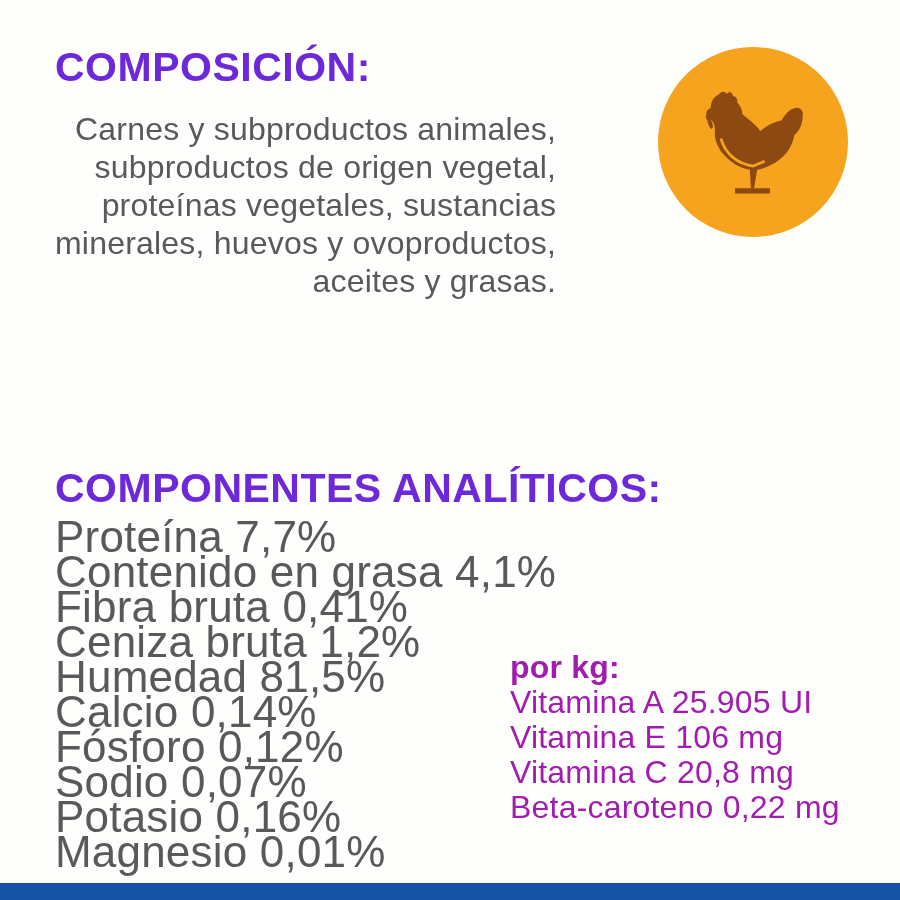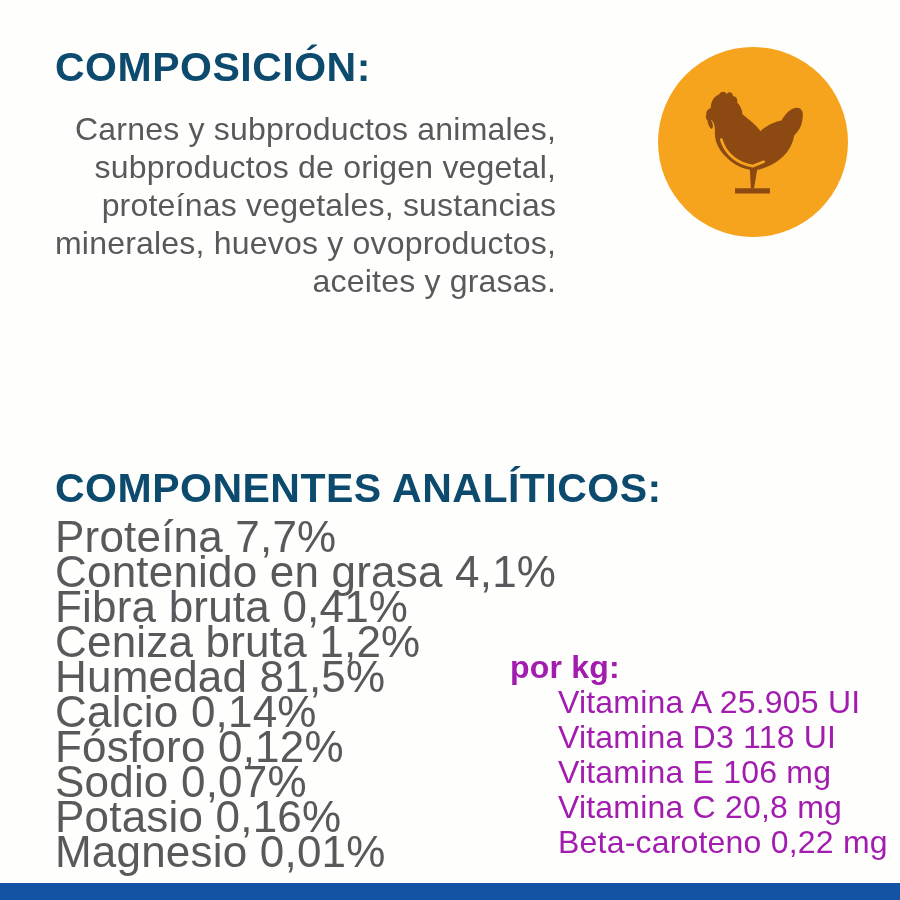--- a/index.html
+++ b/index.html
@@ -11,21 +11,21 @@
   .canvas {
     position: relative;
     width: 900px;
     height: 900px;
     background: #fefefd;
     overflow: hidden;
   }
   .heading {
     position: absolute;
     left: 55px;
-    color: #0c4a6e;
+    color: #6d28d9;
     font-size: 41px;
     font-weight: bold;
     letter-spacing: 0.5px;
     white-space: nowrap;
   }
   #composition-heading { top: 44px; }
   #analytical-heading  { top: 456px; margin-top: 9px; }
   .paragraph {
     position: absolute;
     left: 55px;
@@ -66,21 +66,21 @@
     position: absolute;
     left: 510px;
     top: 650px;
     color: #a21caf;
     font-size: 32px;
     line-height: 35px;
     letter-spacing: 0.2px;
     white-space: nowrap;
   }
   .per-kg-label { font-weight: bold; }
-  .per-kg-list { list-style: none; margin-left: 48px; }
+  .per-kg-list { list-style: none; }
   .footer-bar {
     position: absolute;
     left: 0;
     top: 883px;
     width: 900px;
     height: 17px;
     background: #1452A3;
   }
 </style>
 </head>
@@ -139,21 +139,20 @@
     <li>Fósforo 0,12%</li>
     <li>Sodio 0,07%</li>
     <li>Potasio 0,16%</li>
     <li>Magnesio 0,01%</li>
   </ul>
 
   <div class="per-kg-block">
     <div class="per-kg-label">por kg:</div>
     <ul class="per-kg-list">
       <li>Vitamina A 25.905 UI</li>
-      <li>Vitamina D3 118 UI</li>
       <li>Vitamina E 106 mg</li>
       <li>Vitamina C 20,8 mg</li>
       <li>Beta-caroteno 0,22 mg</li>
     </ul>
   </div>
 
   <div class="footer-bar"></div>
 
 </div>
 

